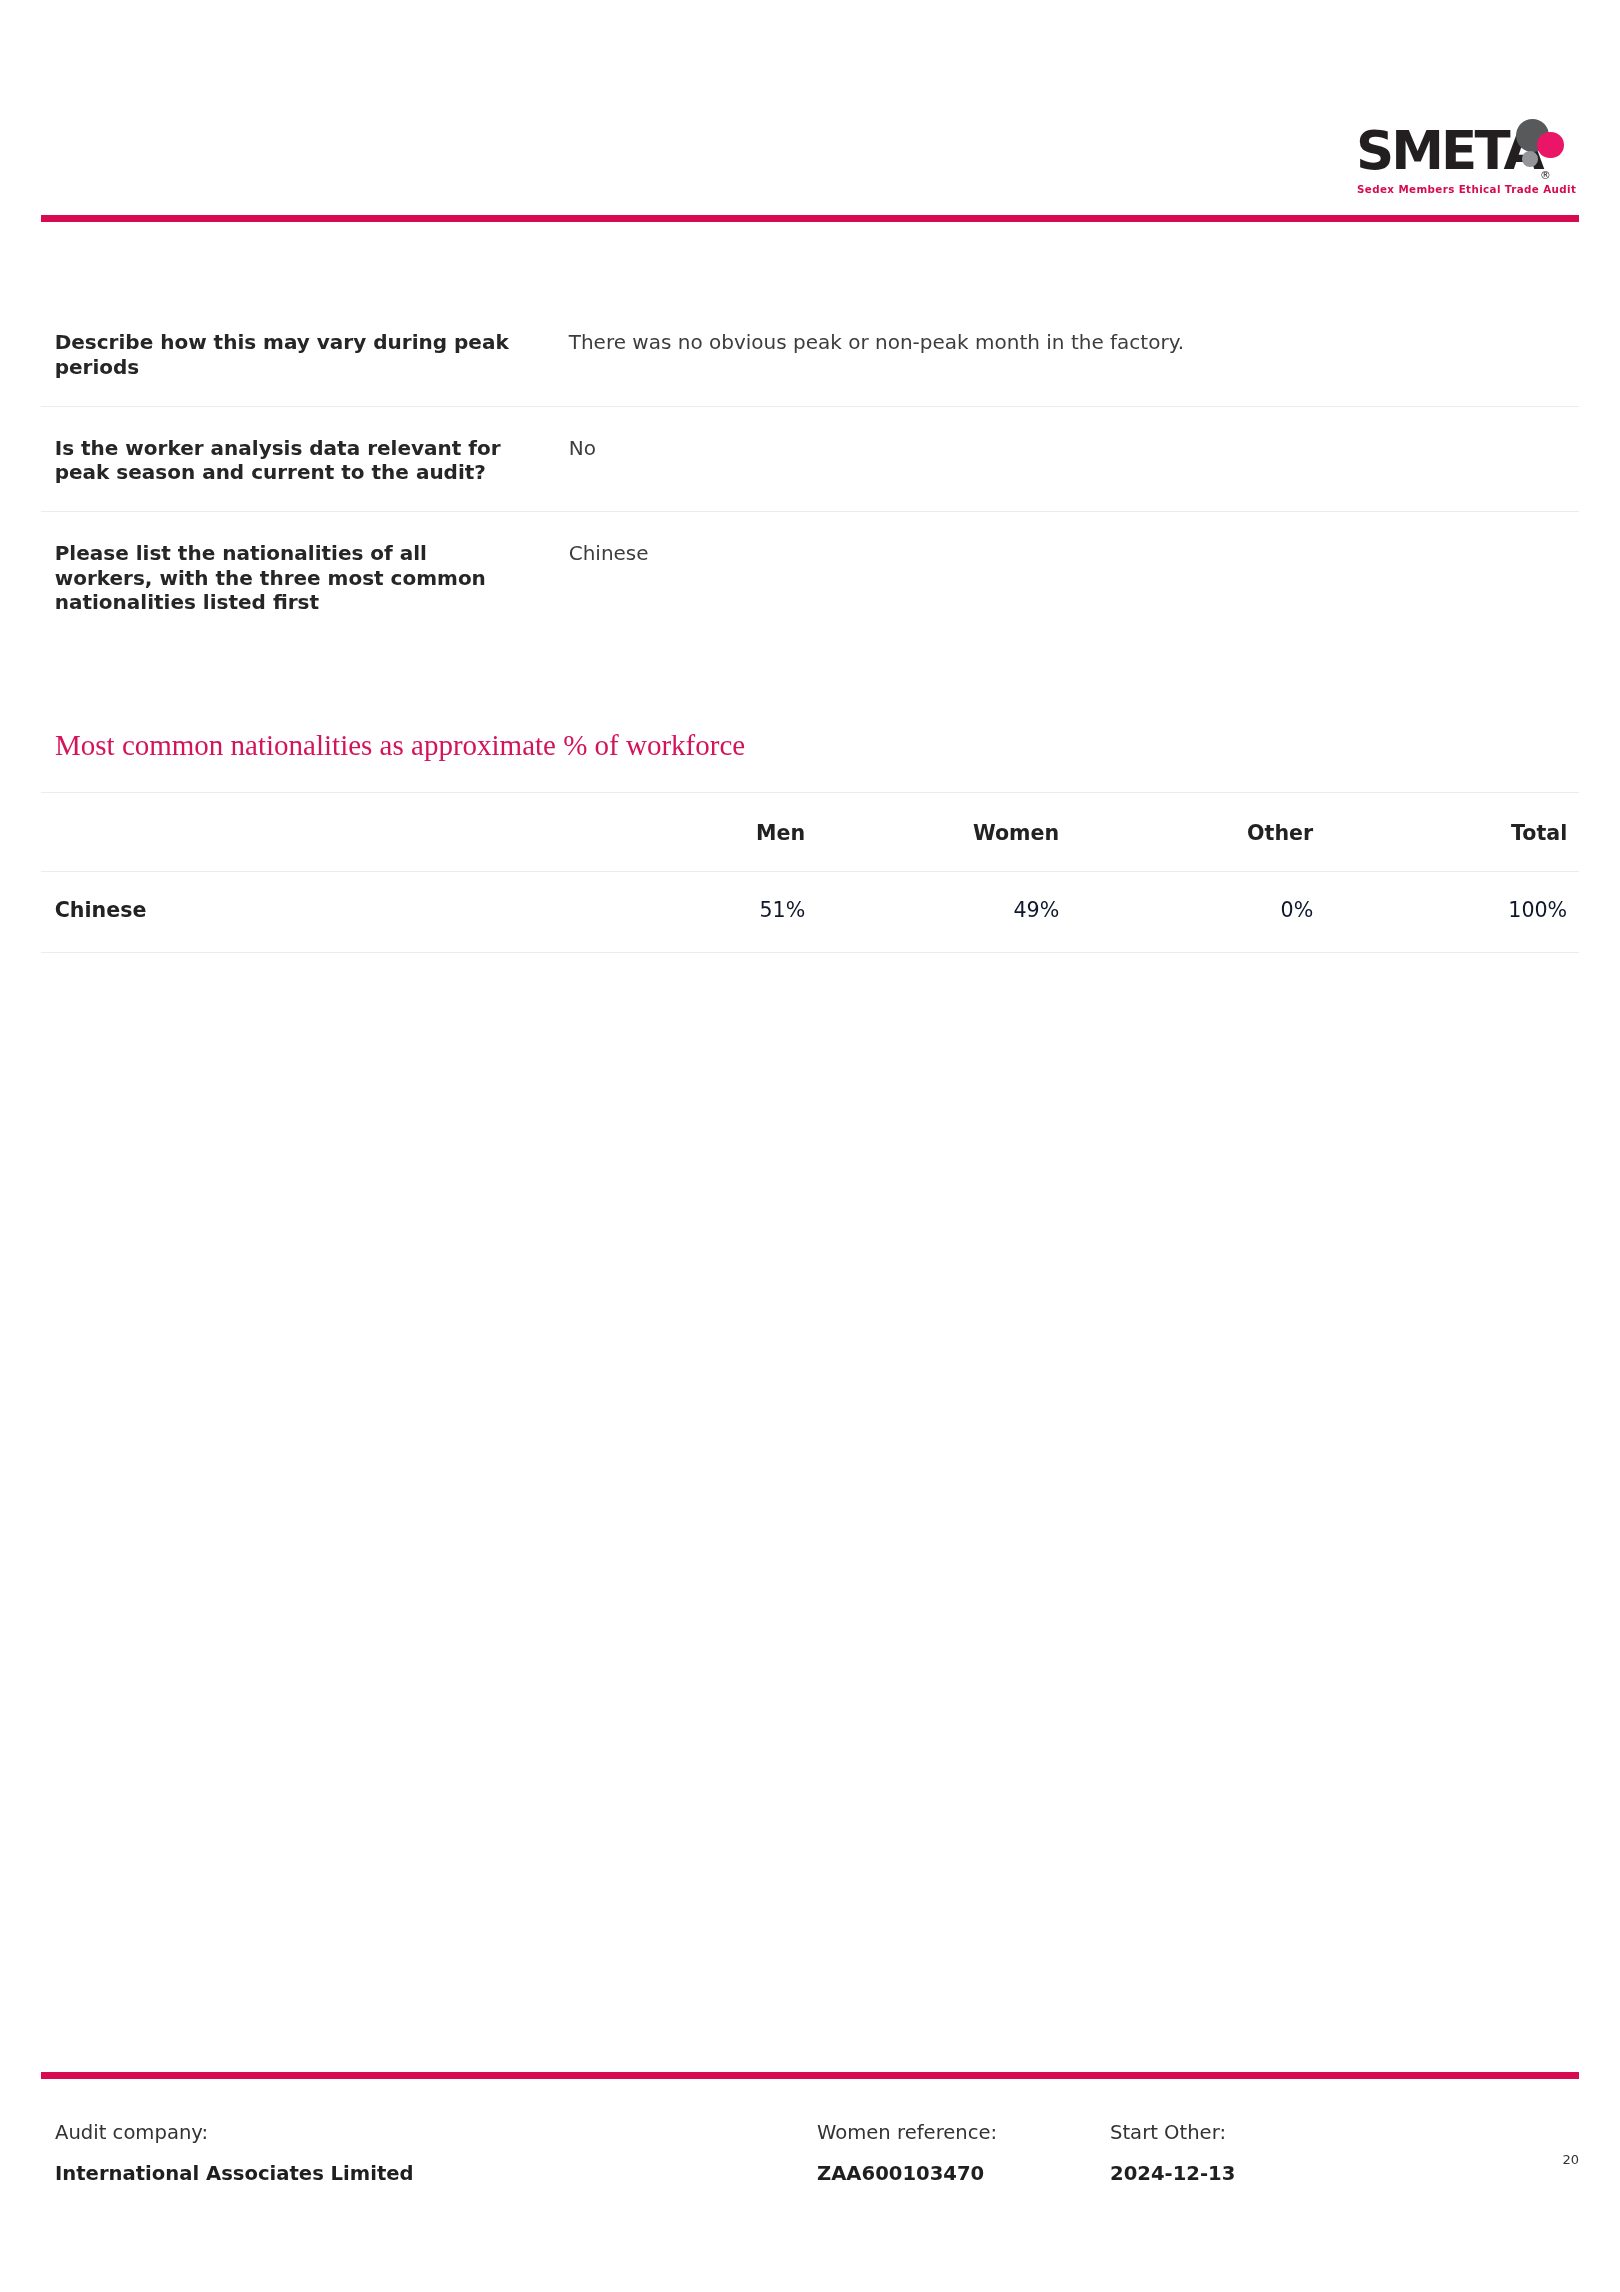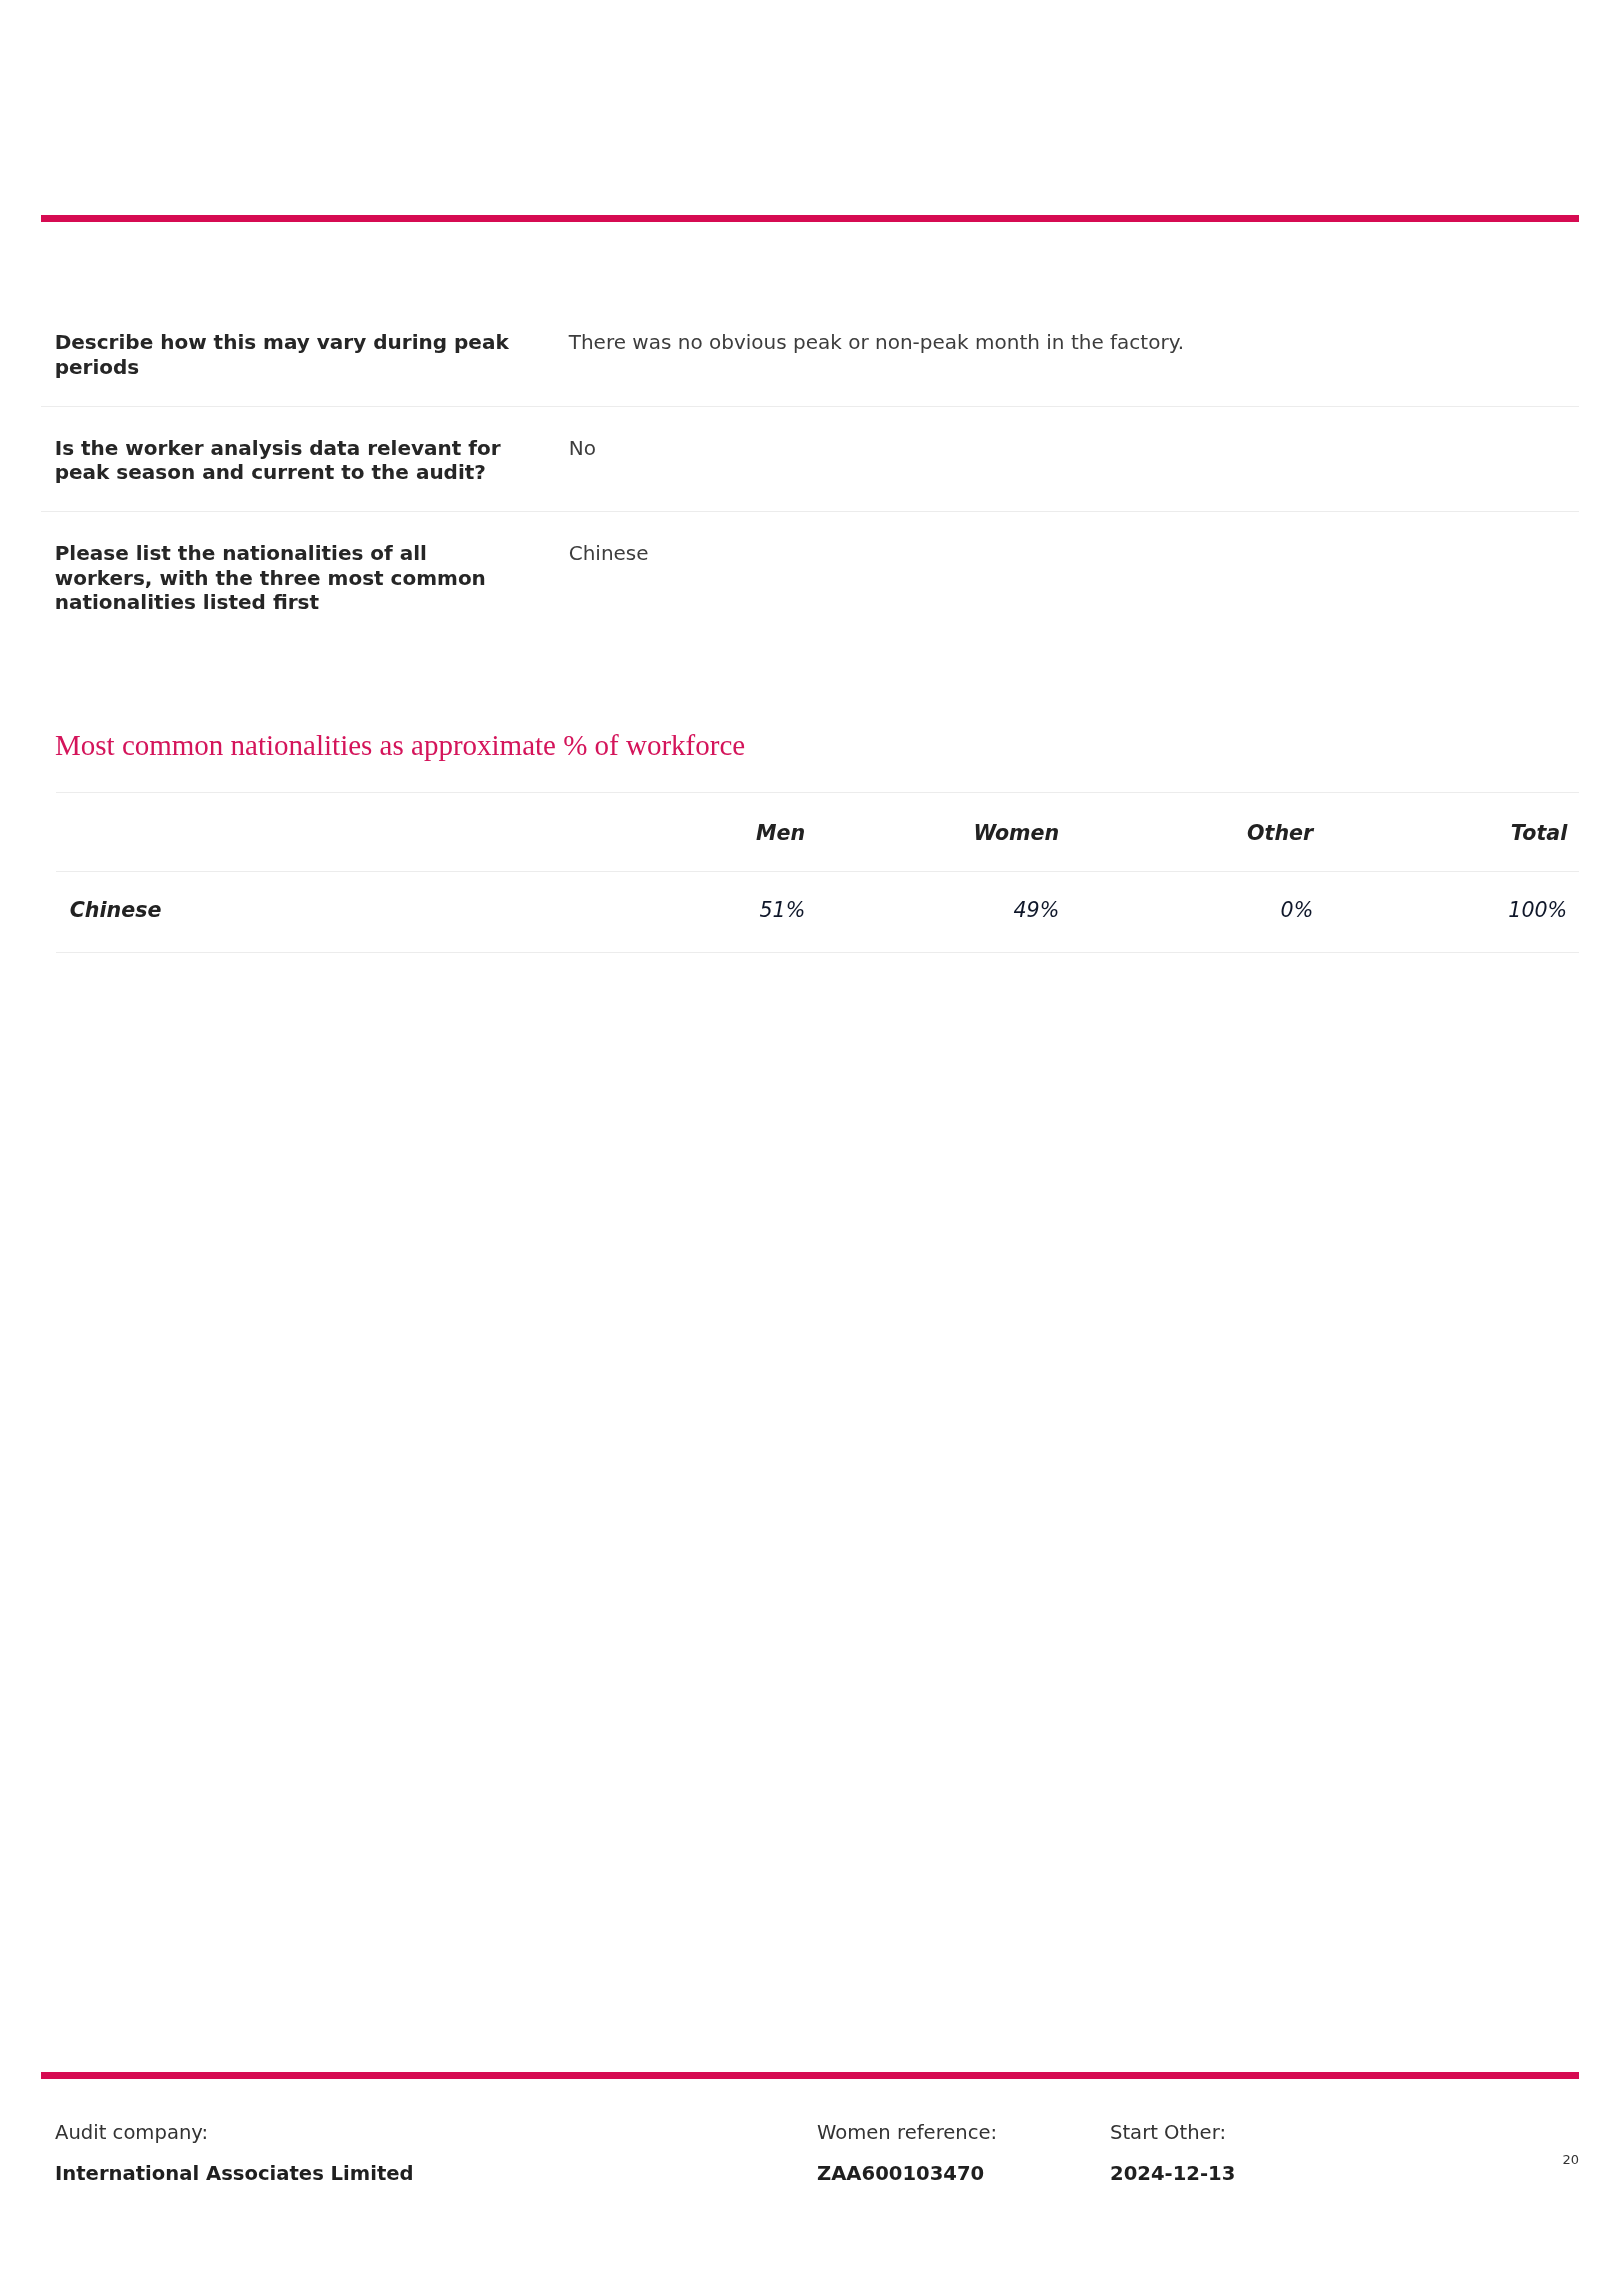--- a/index.html
+++ b/index.html
@@ -42,21 +42,21 @@
   .qa-q { font-size: 20px; line-height: 24.5px; font-weight: 700; color: var(--question-text, #262626); }
   .qa-a { font-size: 20px; line-height: 25.5px; font-weight: 400; color: var(--answer-text, #3d3d3d); }
 
   
   .section-title {
     position: absolute; left: 55px; top: 729px;
     font-size: 29px; font-weight: 400; color: var(--heading-pink, #d4145a); font-family: Liberation Serif, serif;
   }
 
   
-  .nat-table { position: absolute; left: 56px; right: 41px; top: 792px; font-style: italic; }
+  .nat-table { position: absolute; left: 41px; right: 41px; top: 792px; }
   .t-row { display: grid; grid-template-columns: 1fr 254px 254px 254px 254px; }
   .t-head { border-top: 1px solid var(--divider-gray, #ececec); border-bottom: 1px solid var(--divider-gray, #ececec); padding: 28px 0 24.5px 0; }
   .t-data { border-bottom: 1px solid var(--divider-gray, #ececec); padding: 25.5px 0 29px 0; }
   .t-cell { font-size: 20.6px; line-height: 25.5px; }
   .t-label { padding-left: 13.7px; text-align: left; font-weight: 700; color: #222222; }
   .t-num { padding-right: 11.8px; text-align: right; }
   .t-head .t-num { font-weight: 700; color: #222222; }
   .t-data .t-num { font-weight: 400; color: #0f172a; }
 
   
@@ -64,20 +64,28 @@
   .f-grid { display: grid; grid-template-columns: 762px 293px 1fr; }
   .f-label { font-size: 19.6px; line-height: 25.5px; font-weight: 400; color: var(--footer-text, #333333); }
   .f-value { font-size: 19.6px; line-height: 25.5px; font-weight: 700; color: #1f1f1f; margin-top: 15px; }
   .page-num { position: absolute; right: 41px; top: 2152px; font-size: 13px; color: #333333; }
 </style>
 </head>
 <body>
 
 <div class="page">
 
+  <div class="logo">
+    <div class="logo-text">SMETA</div>
+    <div class="dot dot-dark"></div>
+    <div class="dot dot-gray"></div>
+    <div class="dot dot-pink"></div>
+    <div class="logo-reg">®</div>
+    <div class="logo-tagline">Sedex Members Ethical Trade Audit</div>
+  </div>
 
   <div class="rule rule-top"></div>
 
   <div class="qa">
     <div class="qa-row">
       <div class="qa-q">Describe how this may vary during peak periods</div>
       <div class="qa-a">There was no obvious peak or non-peak month in the factory.</div>
     </div>
     <div class="qa-row">
       <div class="qa-q">Is the worker analysis data relevant for peak season and current to the audit?</div>

